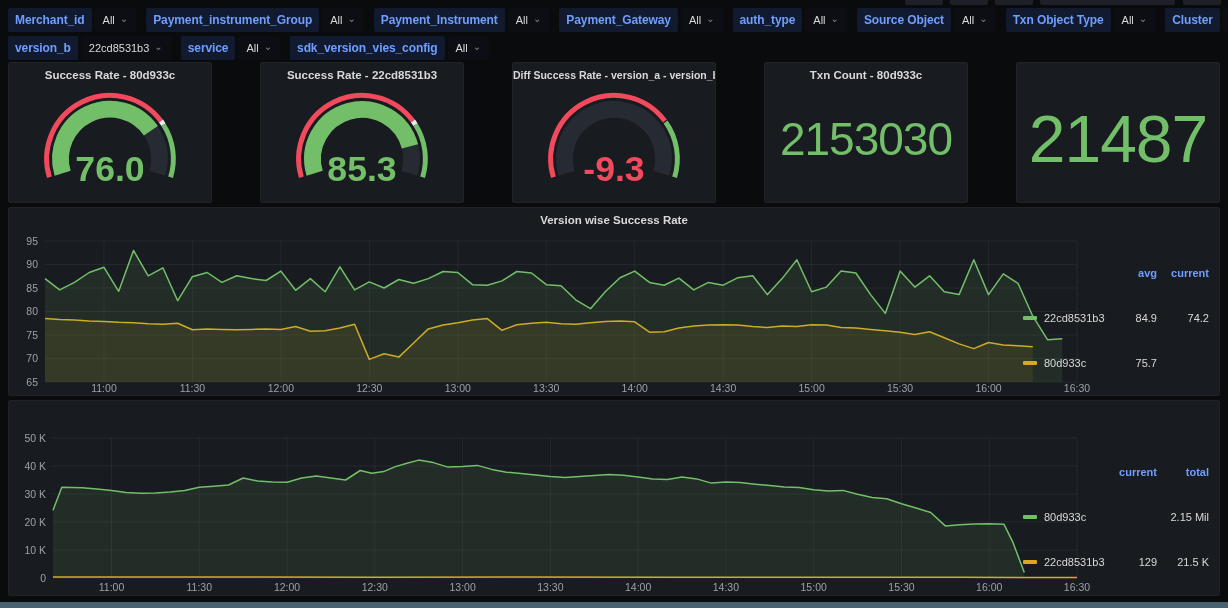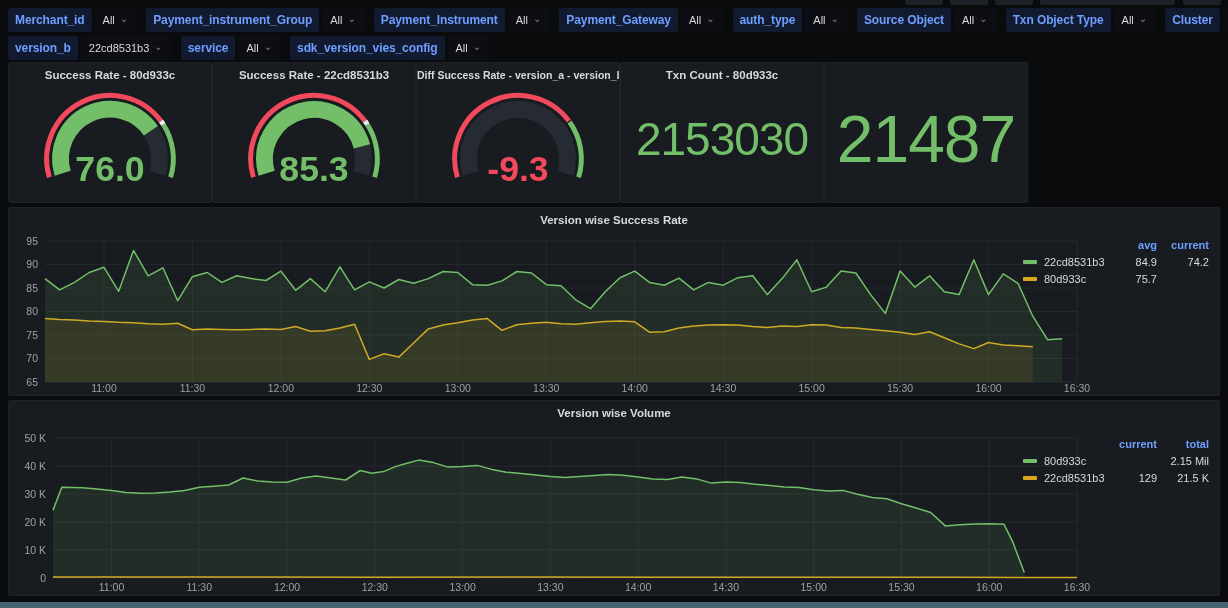--- a/index.html
+++ b/index.html
@@ -11,33 +11,33 @@
   .filters{position:absolute;left:8px;top:8px;right:4px;display:flex;flex-direction:column;gap:4px;}
   .frow{display:flex;gap:10px;}
   .fgroup{display:flex;gap:3px;height:24px;flex:none;}
   .flabel{background:#121a30;color:#6e9fff;font-size:12px;font-weight:700;display:flex;align-items:center;
           padding:0 7px;border-radius:2px;white-space:nowrap;letter-spacing:-0.1px;}
   .fvalue{background:#0c0e13;color:#d8d9da;font-size:11px;font-weight:500;display:flex;align-items:center;
           gap:5px;padding:0 8px;border-radius:2px;white-space:nowrap;}
   .chev{color:#80858c;font-size:10px;line-height:1;transform:translateY(-1px);}
   
   .panel{background:#181b1f;border:1px solid #1f2226;border-radius:2px;box-sizing:border-box;}
-  .panel-row{position:absolute;top:62px;left:8px;width:1020px;height:141px;display:flex;justify-content:space-between;}
+  .panel-row{position:absolute;top:62px;left:8px;width:1212px;height:141px;display:flex;justify-content:space-between;}
   .panel-row .panel{width:204px;height:141px;position:relative;overflow:hidden;}
   .panel-title{text-align:center;color:#d8d9da;font-size:11.5px;font-weight:600;padding-top:6px;
                white-space:nowrap;overflow:hidden;}
   .gauge-wrap{display:flex;justify-content:flex-start;margin-top:2px;}
   .stat-val{position:absolute;left:0;right:0;top:30px;bottom:18px;display:flex;align-items:center;
             justify-content:center;font-weight:500;color:#73BF69;letter-spacing:-1px;}
   .chart-panel{position:absolute;left:8px;width:1212px;overflow:hidden;padding-left:29px;}
   .chart-panel .panel-title{position:absolute;left:0;right:0;top:0;}
   .chart-svg{position:absolute;left:0;top:0;}
   
   .legend{position:absolute;right:10px;width:186px;font-size:11px;color:#d8d9da;}
-  .lrow{display:flex;align-items:center;height:17px;}
+  .lrow{display:flex;align-items:center;height:17px;margin-top:28px;}
   .lname{flex:1;display:flex;align-items:center;gap:7px;white-space:nowrap;overflow:hidden;cursor:pointer;}
   .lsw{width:14px;height:4px;border-radius:1px;flex:none;}
   .lnum{width:44px;text-align:right;flex:none;}
   .lnum2{width:52px;text-align:right;flex:none;}
   .lhead .lnum,.lhead .lnum2{color:#6e9fff;font-weight:700;cursor:pointer;}
   .bottom-bar{position:absolute;left:0;right:0;top:602px;height:6px;background:#49626f;}
 </style>
 </head>
 <body>
 
@@ -250,21 +250,20 @@
             <span class="lsw" style="background: rgb(217, 168, 31);"></span>
             <span>80d933c</span>
           </div>
           <div class="lnum">75.7</div>
           <div class="lnum2"></div>
         </div>
       </div>
     </div>
 
   <div class="panel chart-panel" id="chart2" style="top:400px;height:196px">
-    <div class="panel-title">Version wise Volume</div>
   <svg class="chart-svg" width="1210" height="196" viewBox="0 0 1210 196">
         <line x1="102.5142857142857" x2="102.5142857142857" y1="37" y2="177" stroke="rgba(204,204,220,0.07)" stroke-width="1"></line>
         <text x="102.5142857142857" y="190" text-anchor="middle" font-size="10.5" fill="#9da0a6">11:00</text>
         <line x1="190.28571428571428" x2="190.28571428571428" y1="37" y2="177" stroke="rgba(204,204,220,0.07)" stroke-width="1"></line>
         <text x="190.28571428571428" y="190" text-anchor="middle" font-size="10.5" fill="#9da0a6">11:30</text>
         <line x1="278.0571428571428" x2="278.0571428571428" y1="37" y2="177" stroke="rgba(204,204,220,0.07)" stroke-width="1"></line>
         <text x="278.0571428571428" y="190" text-anchor="middle" font-size="10.5" fill="#9da0a6">12:00</text>
         <line x1="365.8285714285714" x2="365.8285714285714" y1="37" y2="177" stroke="rgba(204,204,220,0.07)" stroke-width="1"></line>
         <text x="365.8285714285714" y="190" text-anchor="middle" font-size="10.5" fill="#9da0a6">12:30</text>
         <line x1="453.6" x2="453.6" y1="37" y2="177" stroke="rgba(204,204,220,0.07)" stroke-width="1"></line>

